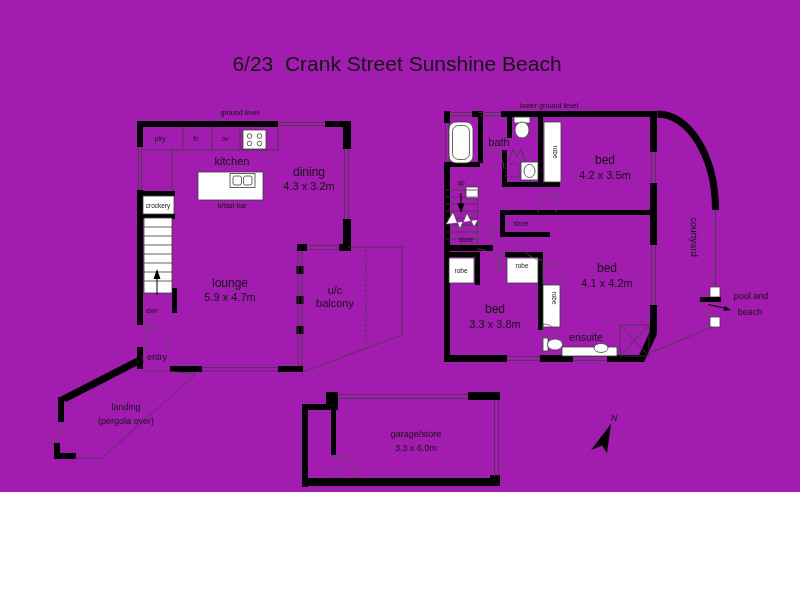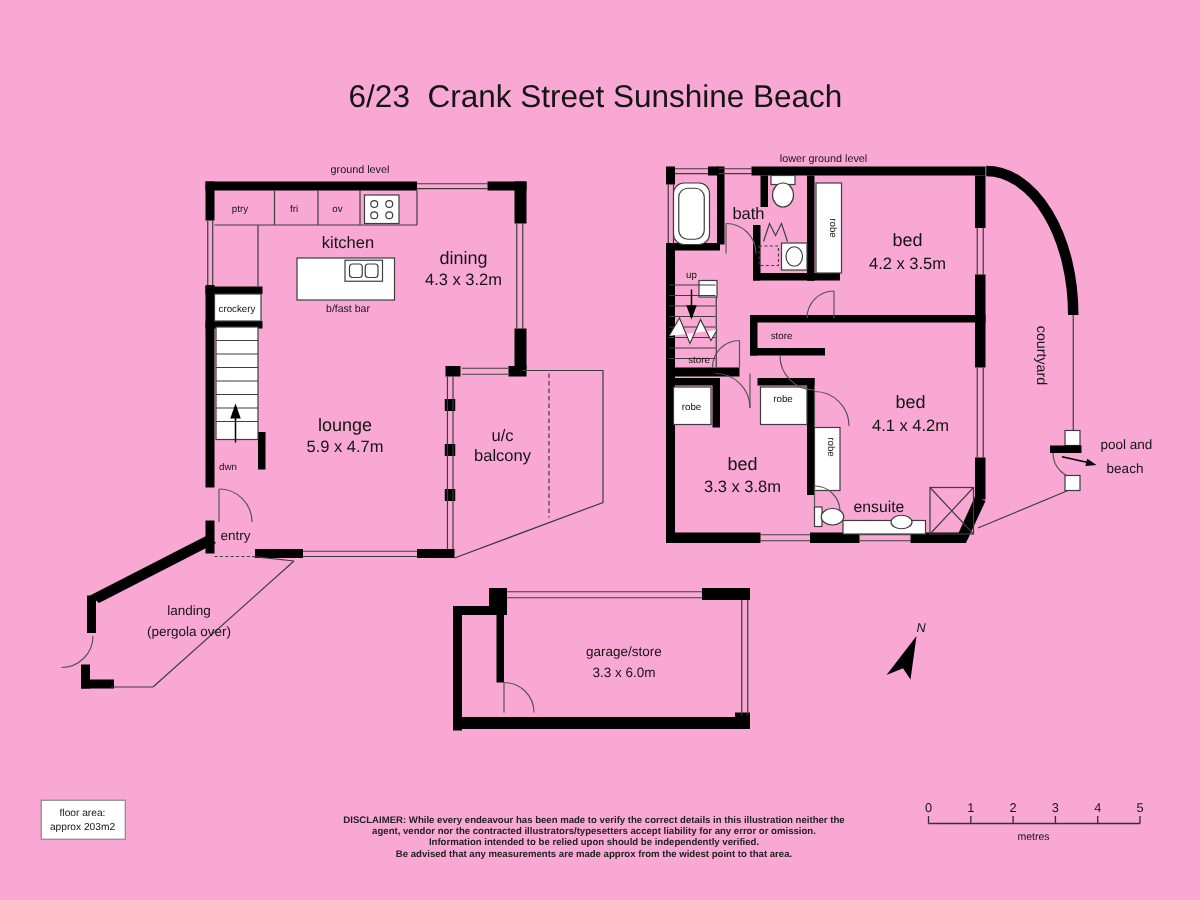--- a/index.html
+++ b/index.html
@@ -1,16 +1,16 @@
 <!DOCTYPE html>
 <html><head>
 <meta charset="utf-8">
 <style>
   html,body{margin:0;padding:0;background:#fff;}
-  .page{position:relative;width:800px;height:600px;background:#f9a8d4;overflow:hidden;}
+  .page{position:relative;width:800px;height:492px;background:#a21caf;overflow:hidden;}
   svg{position:absolute;left:0;top:0;}
   .wall{fill:#000;stroke:none;}
   .thin{fill:none;stroke:#3d3d3d;stroke-width:0.8;}
   .thinfill{fill:#fff;stroke:#3d3d3d;stroke-width:0.8;}
   .dash{fill:none;stroke:#3d3d3d;stroke-width:0.8;stroke-dasharray:3 2;}
   .dash2{fill:none;stroke:#3d3d3d;stroke-width:0.8;stroke-dasharray:2 1.6;}
   .arc{fill:none;stroke:#555;stroke-width:0.8;}
   .t{font-family:"Liberation Sans",sans-serif;fill:#141414;text-anchor:middle;}
   .big{font-size:12px;}
   .med{font-size:11px;}

